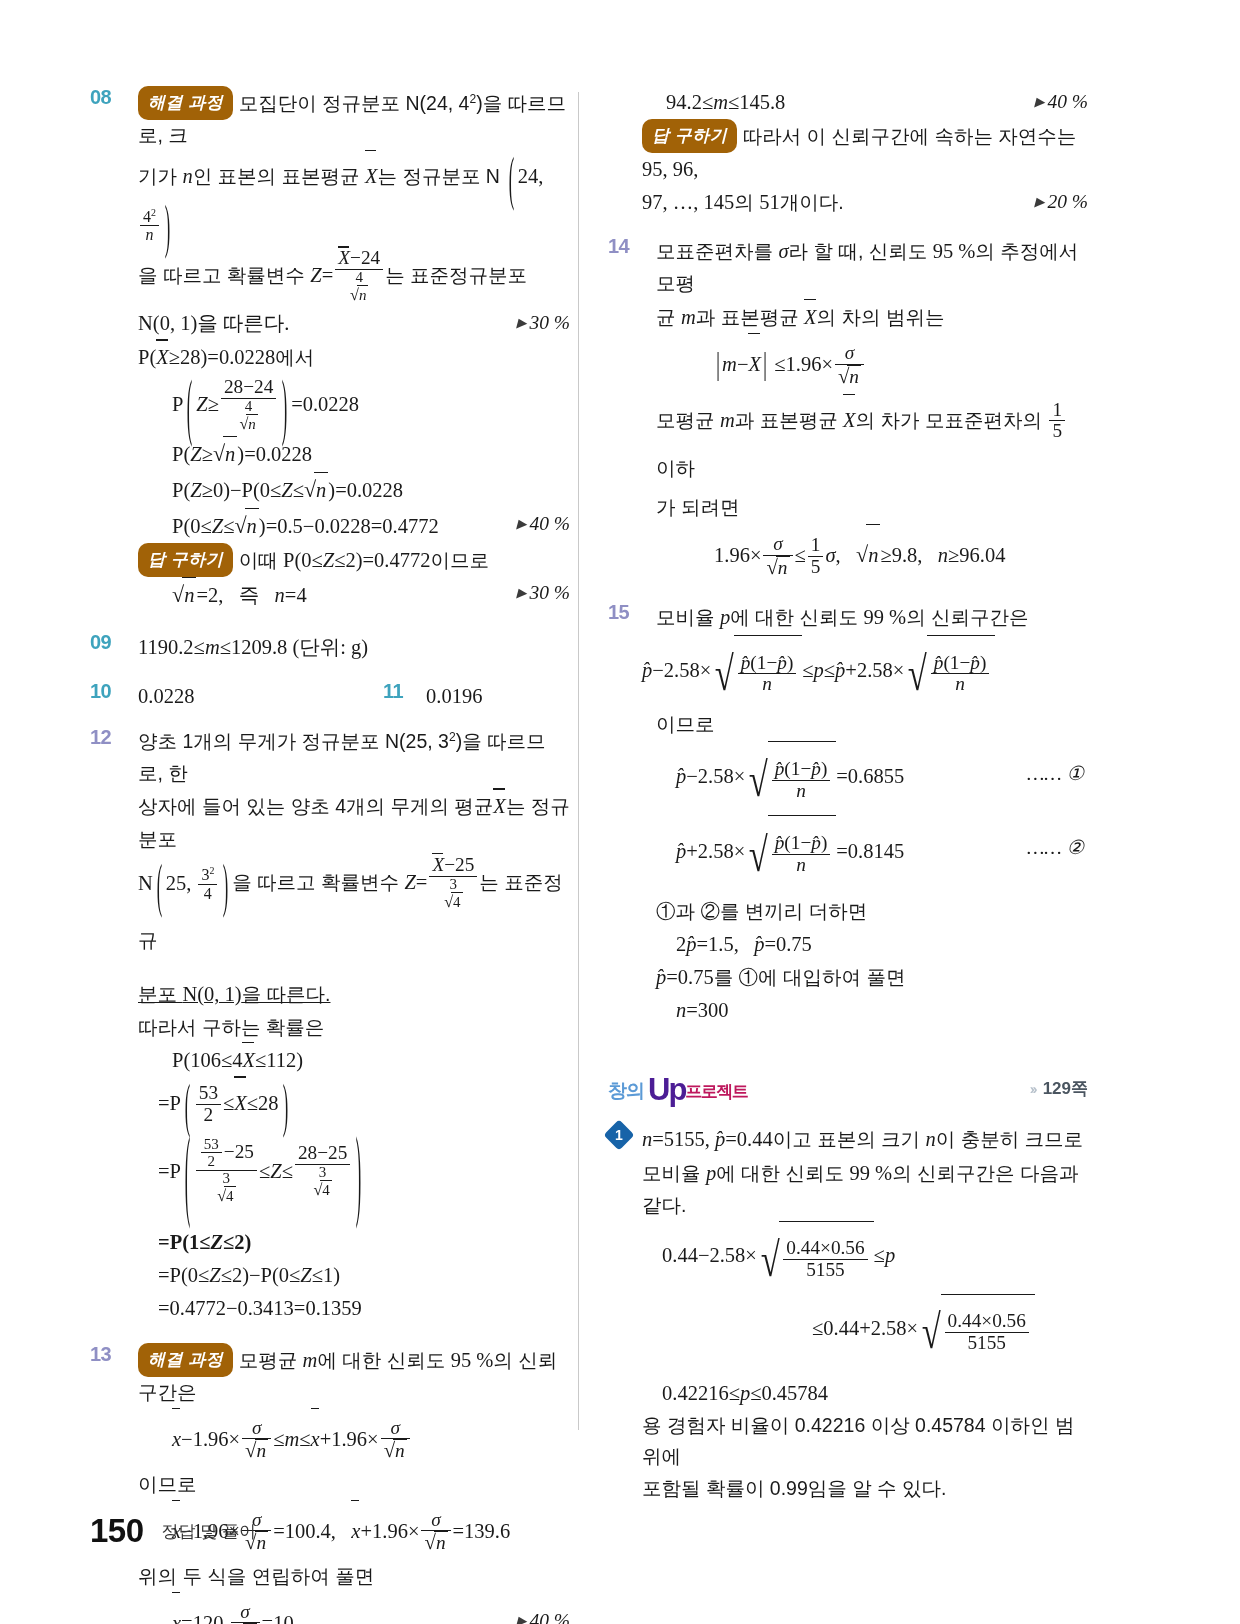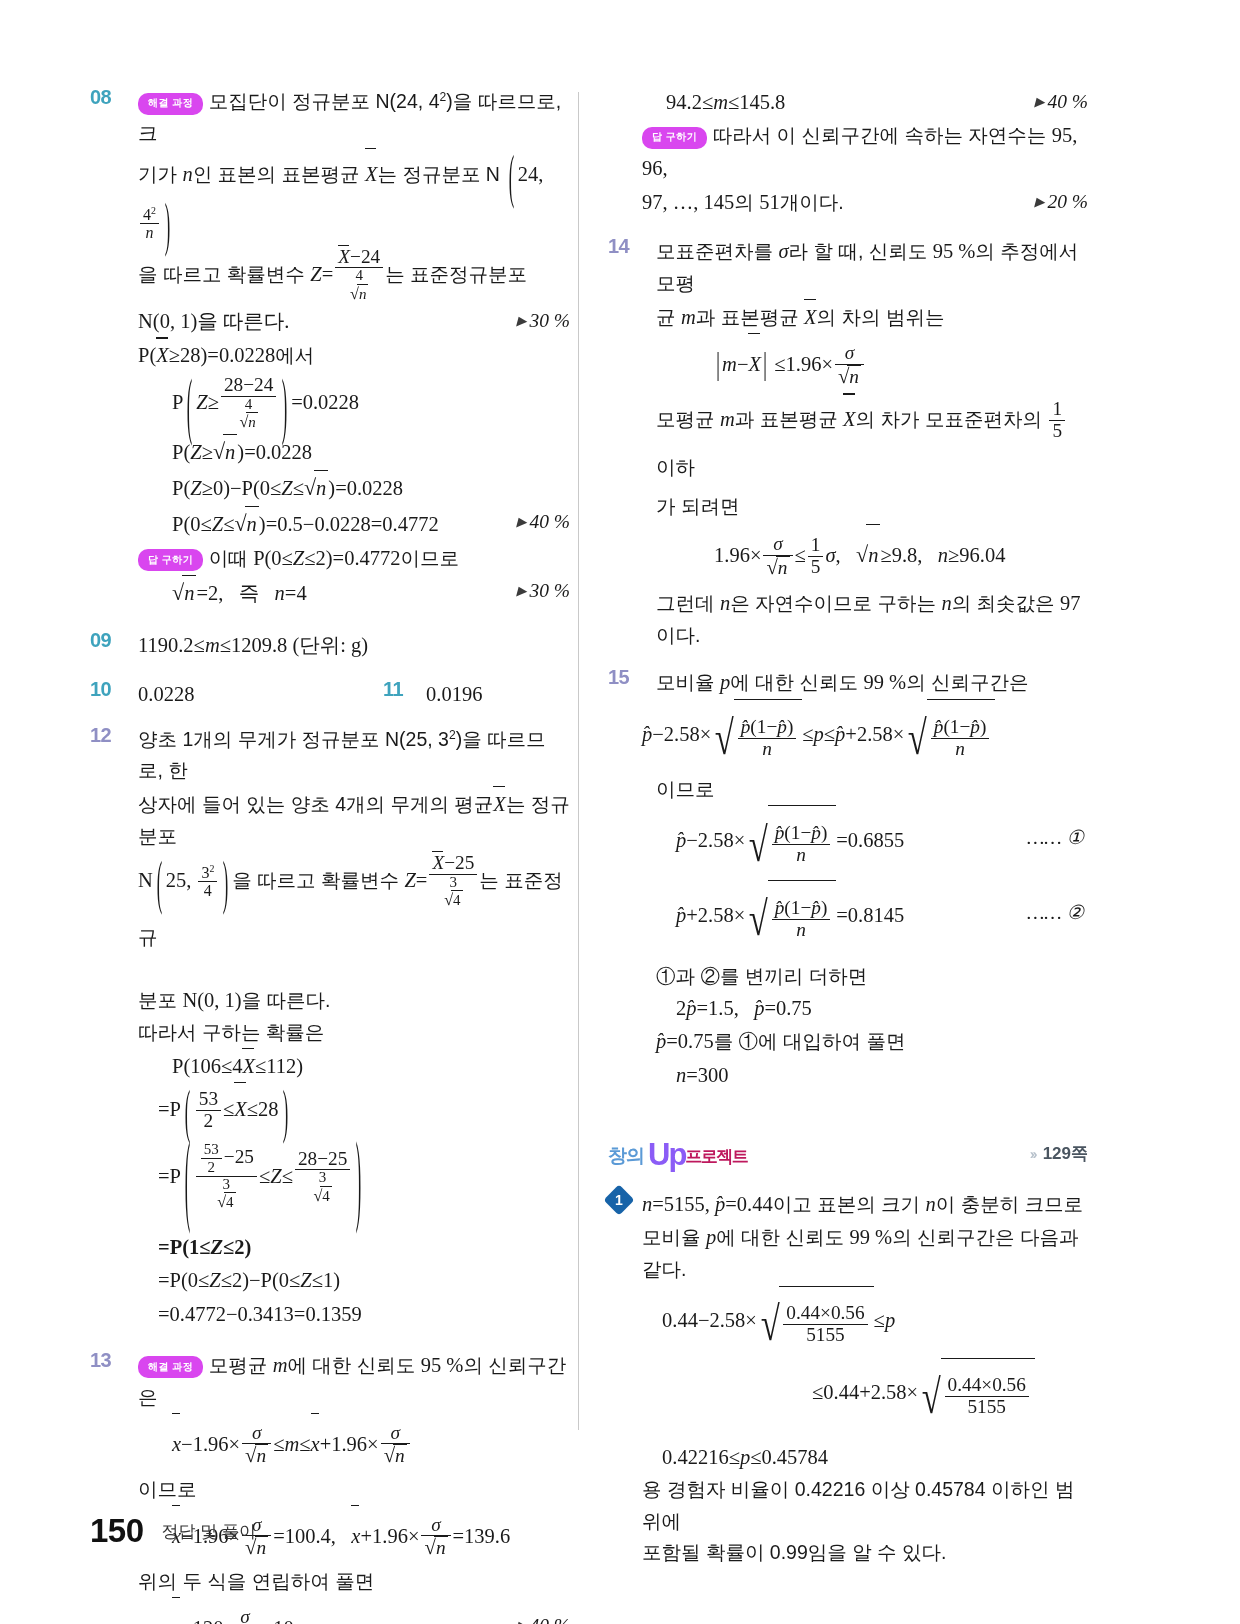--- a/index.html
+++ b/index.html
@@ -42,27 +42,28 @@
   .mixed .m { font-family:"Liberation Serif", serif; font-size:20.5px; }
   .ind1 { margin-left:34px; }
   .ind2 { margin-left:20px; }
   .ind3 { margin-left:58px; }
   .ind6 { margin-left:170px; }
 
   
   .badge {
     display:inline-block;
     font-family:"Liberation Sans", sans-serif;
-    font-size:10px; font-weight:bold;
-    color:#ffffff; background:#d946ef;
+    font-size:17px; font-weight:bold;
+    color:#ffffff; background:#a16207;
     border-radius:10px;
     padding:2.5px 10px 3.5px 10px;
     vertical-align:2px;
     letter-spacing:0.5px;
     white-space:nowrap;
+    font-style:italic;
   }
 
   
   .score {
     float:right;
     font-family:"Liberation Serif", serif;
     font-size:19.5px;
     white-space:nowrap;
     margin-left:12px;
     font-style:italic;
@@ -113,21 +114,21 @@
 
   
   .proj-head { position:relative; margin-top:18px; margin-bottom:12px; height:42px; }
   .proj-logo { position:absolute; left:0; top:0; white-space:nowrap; }
   .proj-logo .l1 {
     font-family:"Liberation Sans", sans-serif; font-weight:bold;
     font-size:19px; color:#5b9ad6; letter-spacing:-1px;
   }
   .proj-logo .l2 {
     font-family:"Liberation Sans", sans-serif; font-weight:bold;
-    font-size:31px; color:#8b5cf6; letter-spacing:-2px; margin-left:4px;
+    font-size:31px; color:#4c1d95; letter-spacing:-2px; margin-left:4px;
     position:relative; top:3px;
   }
   .proj-logo .l3 {
     font-family:"Liberation Sans", sans-serif; font-weight:bold;
     font-size:17px; color:#be185d; letter-spacing:-1.5px;
   }
   .proj-ref {
     position:absolute; right:0; top:8px; white-space:nowrap;
     font-family:"Liberation Sans", sans-serif; font-weight:bold;
     font-size:17px; color:#4a5560;
@@ -242,21 +243,21 @@
           <div class="mixed">
             <span>양초 1개의 무게가 정규분포 N(25, 3</span><sup class="e">2</sup><span>)을 따르므로, 한</span>
           </div>
           <div class="mixed">
             <span>상자에 들어 있는 양초 4개의 무게의 평균</span><span class="m mi ob">X</span><span>는 정규분포</span>
           </div>
           <div class="mixed" style="line-height:2.7;">
             <span class="m mup">N<span class="paren big">(</span>25,&nbsp;<span class="frac sm"><span class="nm">3<sup class="e">2</sup></span><span class="dn">4</span></span><span class="paren big">)</span></span><span>을 따르고 확률변수</span>
             <span class="m mi">Z</span><span class="m">=</span><span class="m frac"><span class="nm"><span class="mi ob">X</span>−25</span><span class="dn"><span class="frac sm"><span class="nm">3</span><span class="dn" style="border-top:none;"><span class="sqrt"><span class="rad">√</span><span class="rcont">4</span></span></span></span></span></span><span>는 표준정규</span>
           </div>
-          <div class="mixed" style="margin-top:20px;">
+          <div class="mixed" style="margin-top:12px;text-decoration:underline;">
             <span>분포 </span><span class="m mup">N(0, 1)</span><span>을 따른다.</span>
           </div>
           <div class="mixed">따라서 구하는 확률은</div>
           <div class="ln ind1">
             <span class="mup">P(106≤4<span class="mi ob">X</span>≤112)</span>
           </div>
           <div class="ln ind2" style="line-height:2.5;">
             <span class="mup">=P<span class="paren big">(</span><span class="frac"><span class="nm">53</span><span class="dn">2</span></span>≤<span class="mi ob">X</span>≤28<span class="paren big">)</span></span>
           </div>
           <div class="ln ind2" style="line-height:4.0;">
@@ -328,23 +329,20 @@
           <div class="ln ind3" style="line-height:2.9;">
             <span class="mup"><span class="abs">|</span><span class="mi">m</span>−<span class="mi ob">X</span><span class="abs">|</span> ≤1.96×<span class="frac"><span class="nm mi">σ</span><span class="dn"><span class="sqrt"><span class="rad">√</span><span class="rcont mi">n</span></span></span></span></span>
           </div>
           <div class="mixed" style="line-height:2.4;">
             <span>모평균 </span><span class="m mi">m</span><span>과 표본평균 </span><span class="m mi ob">X</span><span>의 차가 모표준편차의 </span><span class="m mup"><span class="frac"><span class="nm">1</span><span class="dn">5</span></span></span><span> 이하</span>
           </div>
           <div class="mixed">가 되려면</div>
           <div class="ln ind3" style="line-height:2.9;">
             <span class="mup">1.96×<span class="frac"><span class="nm mi">σ</span><span class="dn"><span class="sqrt"><span class="rad">√</span><span class="rcont mi">n</span></span></span></span>≤<span class="frac"><span class="nm">1</span><span class="dn">5</span></span><span class="mi">σ</span>,&nbsp;&nbsp; <span class="sqrt"><span class="rad">√</span><span class="rcont mi">n</span></span>≥9.8,&nbsp;&nbsp; <span class="mi">n</span>≥96.04</span>
           </div>
-          <div class="mixed">
-            <span>그런데 </span><span class="m mi">n</span><span>은 자연수이므로 구하는 </span><span class="m mi">n</span><span>의 최솟값은 </span><span class="m mup">97</span><span>이다.</span>
-          </div>
         </div>
       </div>
 
       <div class="prob" style="margin-top:14px;">
         <div class="num purple">15</div>
         <div class="body">
           <div class="mixed">
             <span>모비율 </span><span class="m mi">p</span><span>에 대한 신뢰도 </span><span class="m mup">99 %</span><span>의 신뢰구간은</span>
           </div>
           <div class="ln" style="line-height:3.4; margin-left:-14px;">

